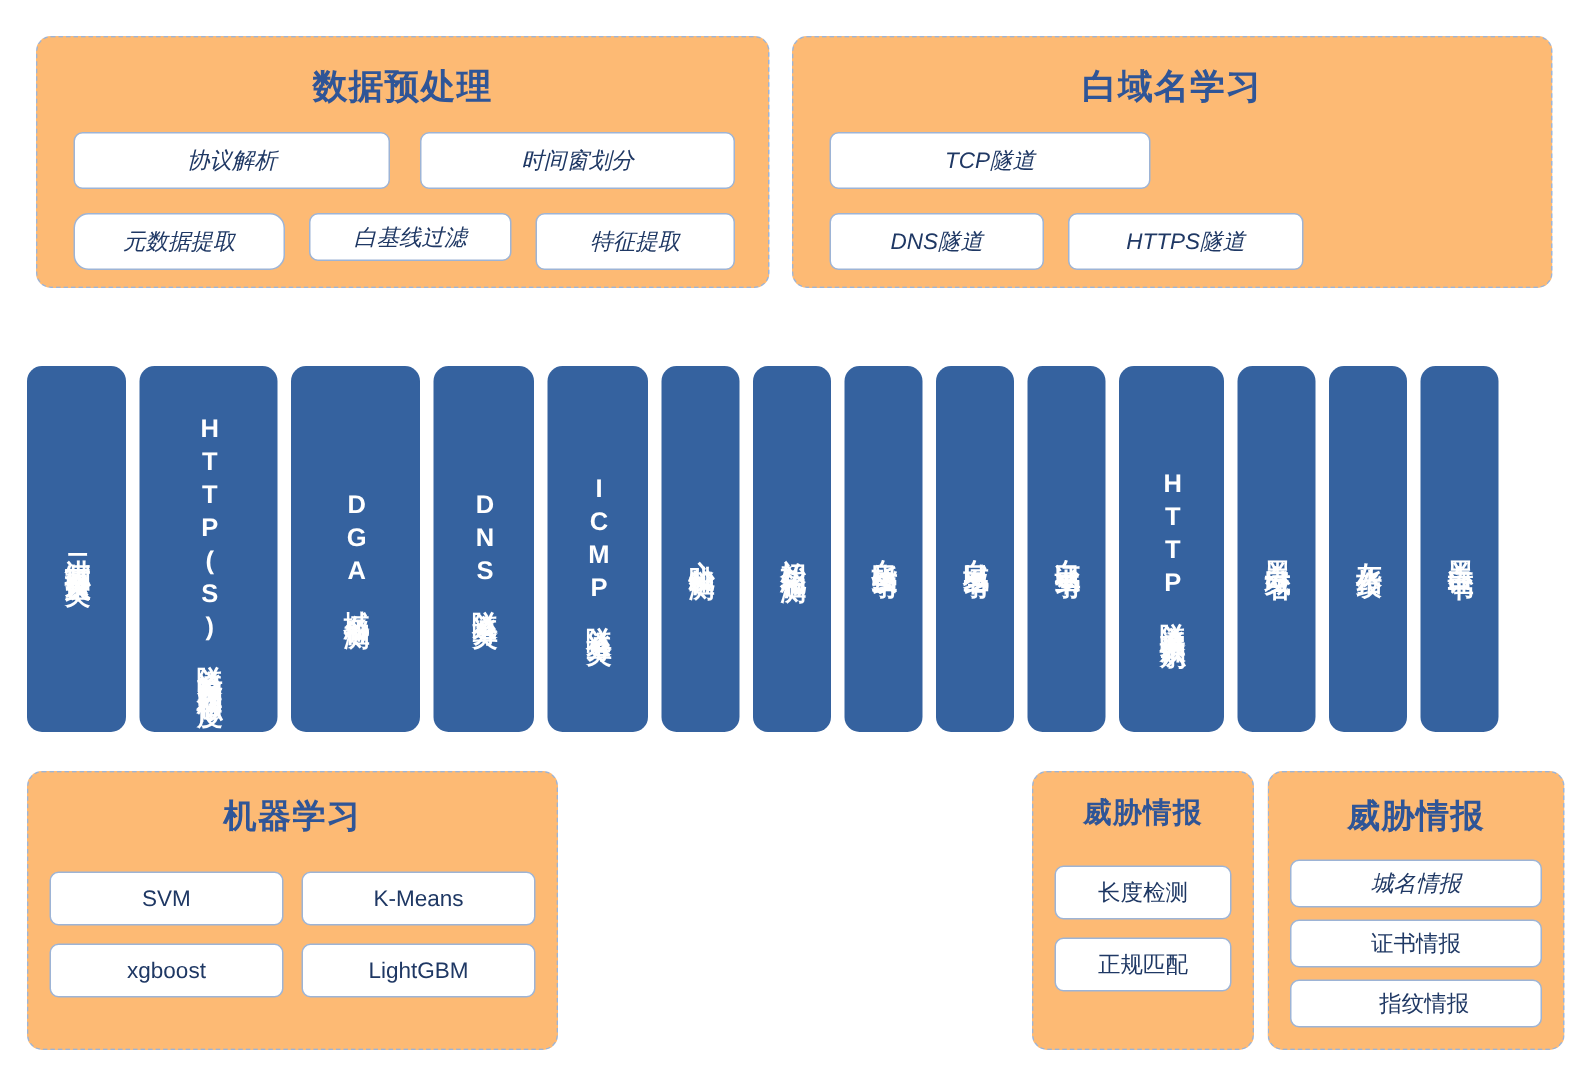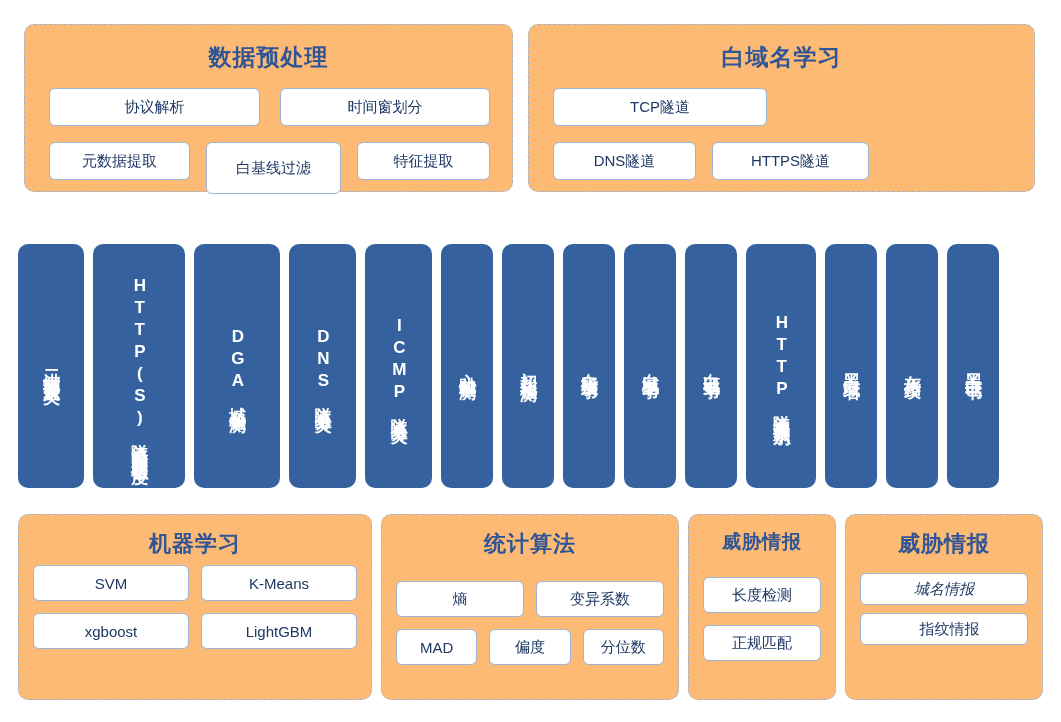--- a/index.html
+++ b/index.html
@@ -38,20 +38,21 @@
   .chip {
     border: 1px solid #9db4d6;
     border-radius: 6px;
     box-sizing: border-box;
     display: flex;
     align-items: center;
     justify-content: center;
     font-size: 15px;
     color: #1f3864;
     background: #ffffff;
+    font-style: italic;
   }
 
   #panel-preprocess { left: 24px; top: 24px; width: 489px; height: 168px; }
   #panel-preprocess .panel-title { margin-top: 17px; }
   #panel-tunnel { left: 528px; top: 24px; width: 507px; height: 168px; }
   #panel-tunnel .panel-title { margin-top: 17px; }
 
   .row {
     position: absolute;
     display: flex;
@@ -123,22 +124,22 @@
 
 <div class="canvas">
 
   <div class="panel" id="panel-preprocess">
     <div class="panel-title">数据预处理</div>
     <div class="row" style="top:63px; height:38px;">
       <div class="chip" style="flex:0 0 211px; height:38px;">协议解析</div>
       <div class="chip" style="flex:0 0 210px; height:38px;">时间窗划分</div>
     </div>
     <div class="row" style="top:117px; height:38px; gap:16px;">
-      <div class="chip" style="flex:0 0 141px; height:38px;">元数据提取</div>
-      <div class="chip" style="flex:0 0 135px; height:52px;">白基线过滤</div>
+      <div class="chip" style="flex:0 0 141px; height:38px;border-radius:10px;">元数据提取</div>
+      <div class="chip" style="flex:0 0 135px; height:32px;">白基线过滤</div>
       <div class="chip" style="flex:0 0 133px; height:38px;">特征提取</div>
     </div>
   </div>
 
   <div class="panel" id="panel-tunnel">
     <div class="panel-title">白域名学习</div>
     <div class="row" style="top:63px; height:38px;gap:36px;">
       <div class="chip" style="flex:0 0 214px; height:38px;">TCP隧道</div>
     </div>
     <div class="row" style="top:117px; height:38px; gap:16px;">
@@ -187,56 +188,47 @@
     <div class="pillar" style="width:52px;">
         <span>灰指纹</span>
       </div>
     <div class="pillar" style="width:52px;">
         <span>黑白证书</span>
       </div>
   </div>
 
   <div class="panel panel-b" id="panel-ml">
     <div class="panel-title">机器学习</div>
-    <div class="brow" style="margin-top:6px;">
+    <div class="brow" style="margin-top:22px;">
       <div class="bchip">SVM</div>
       <div class="bchip">K-Means</div>
     </div>
     <div class="brow">
       <div class="bchip">xgboost</div>
       <div class="bchip">LightGBM</div>
     </div>
   </div>
 
-  <div class="panel panel-b" id="panel-stat">
-    <div class="panel-title">统计算法</div>
-    <div class="brow" style="margin-top:22px;">
-      <div class="bchip">熵</div>
-      <div class="bchip">变异系数</div>
-    </div>
-    <div class="brow">
-      <div class="bchip">MAD</div>
-      <div class="bchip">偏度</div>
-      <div class="bchip">分位数</div>
-    </div>
-  </div>
 
   <div class="panel panel-b" id="panel-dpi">
     <div class="panel-title" style="font-size:19px;">威胁情报</div>
     <div class="brow" style="margin-top:22px;">
       <div class="bchip">长度检测</div>
     </div>
     <div class="brow">
       <div class="bchip">正规匹配</div>
     </div>
   </div>
 
   <div class="panel panel-b" id="panel-ti">
     <div class="panel-title">威胁情报</div>
     <div class="brow" style="margin-top:14px;font-style:italic;">
       <div class="bchip" style="height:32px;">城名情报</div>
     </div>
     <div class="brow" style="margin-top:8px;">
+      <div class="bchip" style="height:32px;">证书情报</div>
+    </div>
+    <div class="brow" style="margin-top:8px;">
       <div class="bchip" style="height:32px;padding-left:11px;">指纹情报</div>
     </div>
   </div>
 
 </div>
 
 </body></html>

